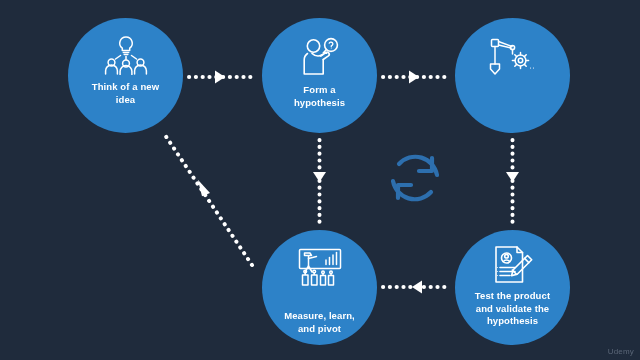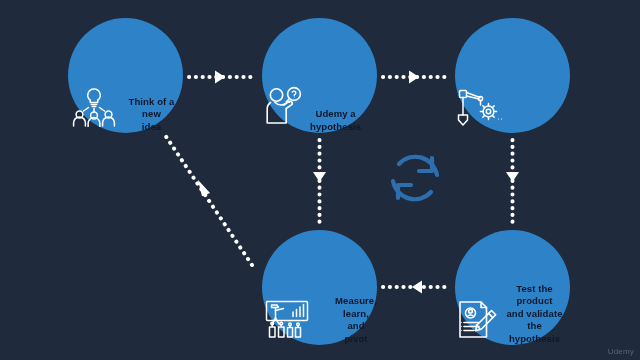--- a/index.html
+++ b/index.html
@@ -17,23 +17,24 @@
   }
   #svg-layer {
     position:absolute; left:0; top:0;
     width:640px; height:360px;
   }
   .node {
     position:absolute;
     border-radius:50%;
     background:#2d82c8;
     display:flex;
-    align-items:flex-end;
+    flex-direction:column;
+    align-items:center;
     justify-content:flex-start;
-    color:#0f172a;
+    color:#ffffff;
     z-index:3;
   }
   .node .node-icon {
     display:flex;
     align-items:center;
     justify-content:center;
   }
   .node .node-label {
     text-align:center;
     font-size:9.5px;
@@ -151,21 +152,21 @@
           <path d="M8.5 16.5 a8 8 0 0 0 -3.3 6.5 V37 h19 V22.5"></path>
           <path d="M13 16.3 c3.5 3.2 7 3.6 10.6 1.2"></path>
           <path d="M24.2 22.5 l5.2 -3.6 a2.1 2.1 0 0 0 -2.6 -3.3 l-5 3.5"></path>
           <circle cx="32" cy="8" r="6.4"></circle>
           <path d="M27.4 12.6 l-3.2 3.4 l3.6 0.1"></path>
           <path d="M30.2 6.2 a1.9 1.9 0 1 1 2.1 2.6 v1" stroke-width="1.3"></path>
           <circle cx="32.2" cy="11.2" r="0.45" fill="#ffffff" stroke="none"></circle>
         </g>
       </svg>
     </div>
-    <div class="node-label">Udemy a
+    <div class="node-label">Form a
 hypothesis</div>
   </div>
 
   <div class="node" id="node-mvp">
     <div class="node-icon">
       <svg width="52" height="40" viewBox="0 0 52 40">
         <g fill="none" stroke="#ffffff" stroke-width="1.5" stroke-linecap="round" stroke-linejoin="round">
 
           <rect x="4.5" y="3.5" width="7" height="7" rx="1"></rect>
           <line x1="8" y1="10.5" x2="8" y2="28"></line>

